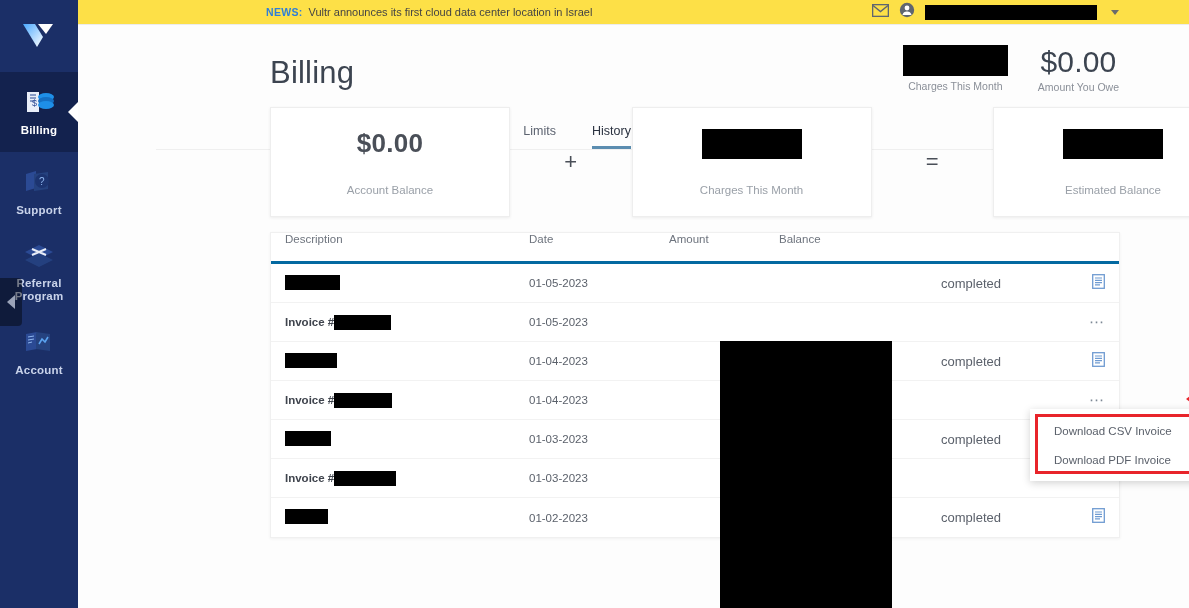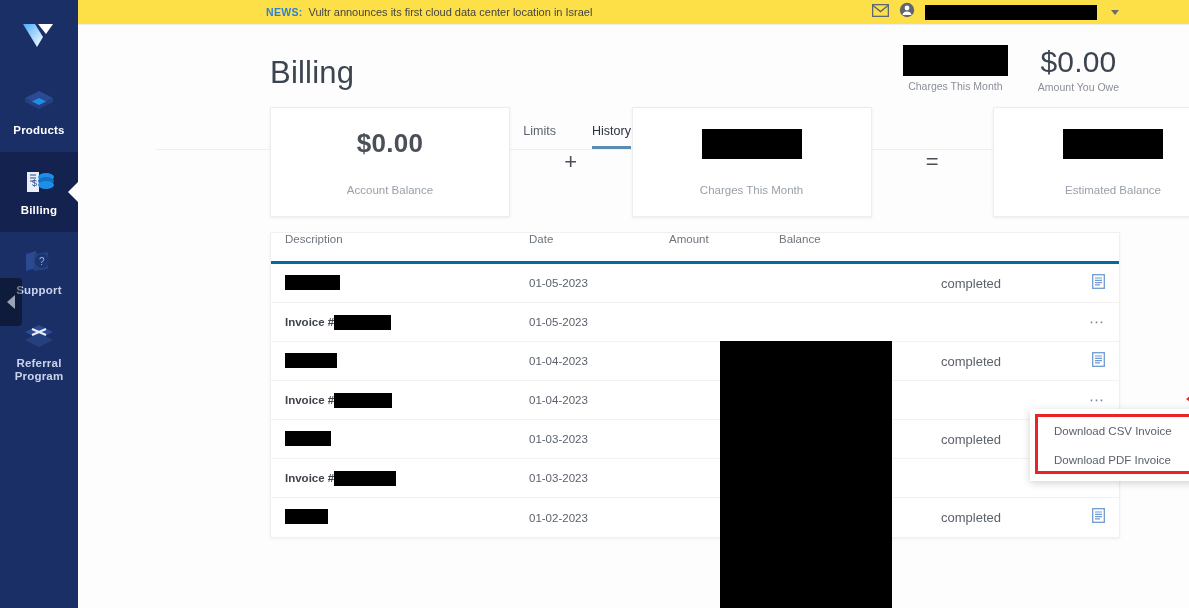--- a/index.html
+++ b/index.html
@@ -258,30 +258,20 @@
           <linearGradient id="lg1" x1="0" y1="0" x2="1" y2="1">
             <stop offset="0" stop-color="#4aa8ff"></stop>
             <stop offset="1" stop-color="#ffffff"></stop>
           </linearGradient>
         </defs>
         <path d="M4 4 L16 4 L24 17 L18 27 Z" fill="url(#lg1)"></path>
         <path d="M19 4 L34 4 L27 14 Z" fill="#ffffff"></path>
       </svg>
     </div>
 
-    <div class="nav-item">
-      <span class="nav-icon">
-        <svg width="34" height="30" viewBox="0 0 34 30">
-          <path d="M17 3 L31 10 L17 17 L3 10 Z" fill="#2b4a94"></path>
-          <path d="M17 10 L27 15 L17 20 L7 15 Z" fill="#1e8fe8"></path>
-          <path d="M17 17 L31 10 L31 14 L17 21 L3 14 L3 10 Z" fill="#24407f"></path>
-        </svg>
-      </span>
-      <div class="nav-label">Products</div>
-    </div>
 
     <div class="nav-item active">
       <span class="nav-icon">
         <svg width="34" height="30" viewBox="0 0 34 30">
           <path d="M5 4 L17 4 L17 24 L5 24 Z" fill="#e9eef8"></path>
           <path d="M8 7 L14 7 M8 10 L14 10 M8 13 L12 13" stroke="#2b4a94" stroke-width="1.2"></path>
           <text x="10" y="18" font-size="9" fill="#2b4a94" font-family="sans-serif">$</text>
           <ellipse cx="24" cy="9" rx="8" ry="4" fill="#1e8fe8"></ellipse>
           <ellipse cx="24" cy="13" rx="8" ry="4" fill="#1570c4"></ellipse>
           <ellipse cx="24" cy="17" rx="8" ry="4" fill="#1e8fe8"></ellipse>
@@ -306,20 +296,31 @@
       <span class="nav-icon">
         <svg width="34" height="30" viewBox="0 0 34 30">
           <path d="M17 4 L31 11 L17 18 L3 11 Z" fill="#2b4a94"></path>
           <path d="M17 12 L31 19 L17 26 L3 19 Z" fill="#24407f"></path>
           <path d="M10 8 L24 14 M24 8 L10 14" stroke="#e9eef8" stroke-width="2"></path>
         </svg>
       </span>
       <div class="nav-label">Referral Program</div>
     </div>
 
+    <div class="nav-item dim">
+      <span class="nav-icon">
+        <svg width="34" height="30" viewBox="0 0 34 30">
+          <path d="M4 6 L15 4 L15 21 L4 23 Z" fill="#2b4a94"></path>
+          <path d="M14 4 L28 6 L28 23 L14 21 Z" fill="#25427f"></path>
+          <path d="M17 16 L20 11 L23 14 L26 9" stroke="#5aa3f0" stroke-width="1.6" fill="none"></path>
+          <path d="M6 9 L12 8 M6 12 L12 11 M6 15 L10 14" stroke="#8fb6ef" stroke-width="1"></path>
+        </svg>
+      </span>
+      <div class="nav-label">Account</div>
+    </div>
 
 
     <div class="collapse-toggle">
       <span class="tri"></span>
     </div>
   </div>
 
   <div class="main">
 
     <div class="topbar">

